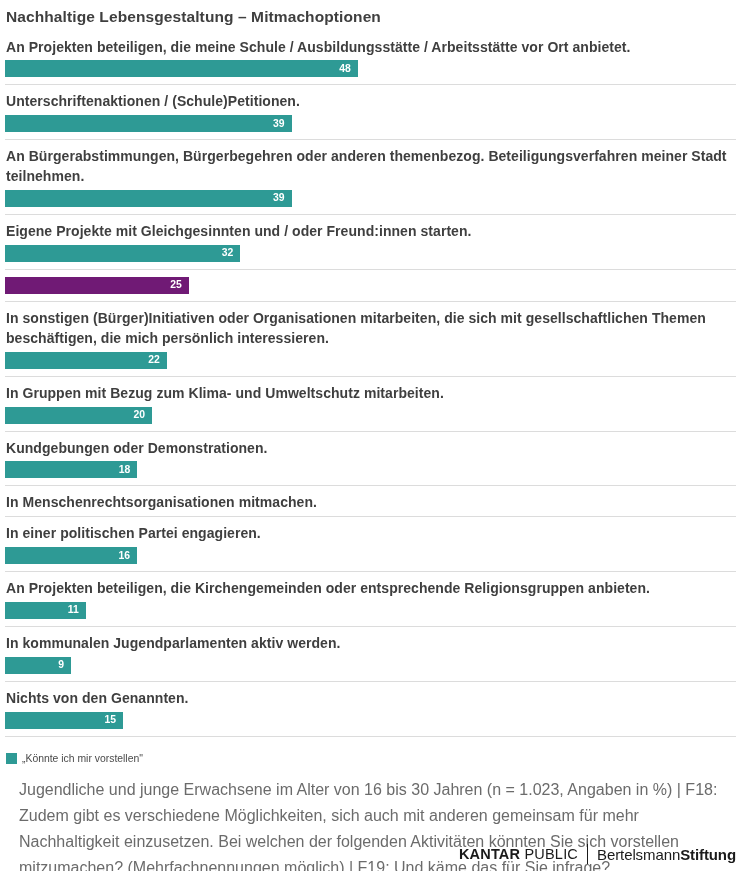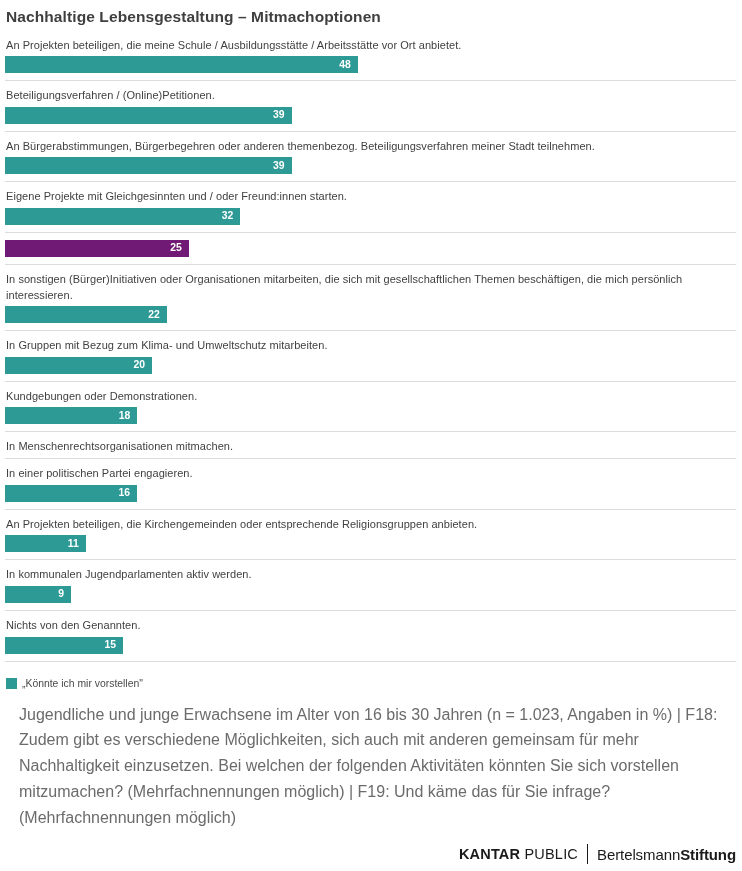--- a/index.html
+++ b/index.html
@@ -39,22 +39,22 @@
   .row {
     position: relative;
     padding-top: 7px;
     border-top: 1px solid #dcdcdc;
   }
   .row:first-child {
     border-top: none;
     padding-top: 3px;
   }
   .row-label {
-    font-size: 11px;
-    font-weight: normal;
+    font-size: 14px;
+    font-weight: bold;
     color: #3f3f3f;
     line-height: 1.42;
     padding: 0 0 3px 1px;
     letter-spacing: .05px;
   }
   .bar-track {
     position: relative;
     height: 17px;
     margin-bottom: 7px;
   }
@@ -147,21 +147,21 @@
   <div class="rows" id="bar-rows">
       <div class="row">
         <div class="row-label">An Projekten beteiligen, die meine Schule / Ausbildungsstätte / Arbeitsstätte vor Ort anbietet.</div>
         <div class="bar-track">
           <div class="bar" style="width: 352.8px; background: rgb(46, 154, 149);">
             <span class="bar-value">48</span>
           </div>
         </div>
       </div>
       <div class="row">
-        <div class="row-label">Beteiligungsverfahren / (Online)Petitionen.</div>
+        <div class="row-label">Unterschriftenaktionen / (Schule)Petitionen.</div>
         <div class="bar-track">
           <div class="bar" style="width: 286.65px; background: rgb(46, 154, 149);">
             <span class="bar-value">39</span>
           </div>
         </div>
       </div>
       <div class="row">
         <div class="row-label">An Bürgerabstimmungen, Bürgerbegehren oder anderen themenbezog. Beteiligungsverfahren meiner Stadt teilnehmen.</div>
         <div class="bar-track">
           <div class="bar" style="width: 286.65px; background: rgb(46, 154, 149);">

